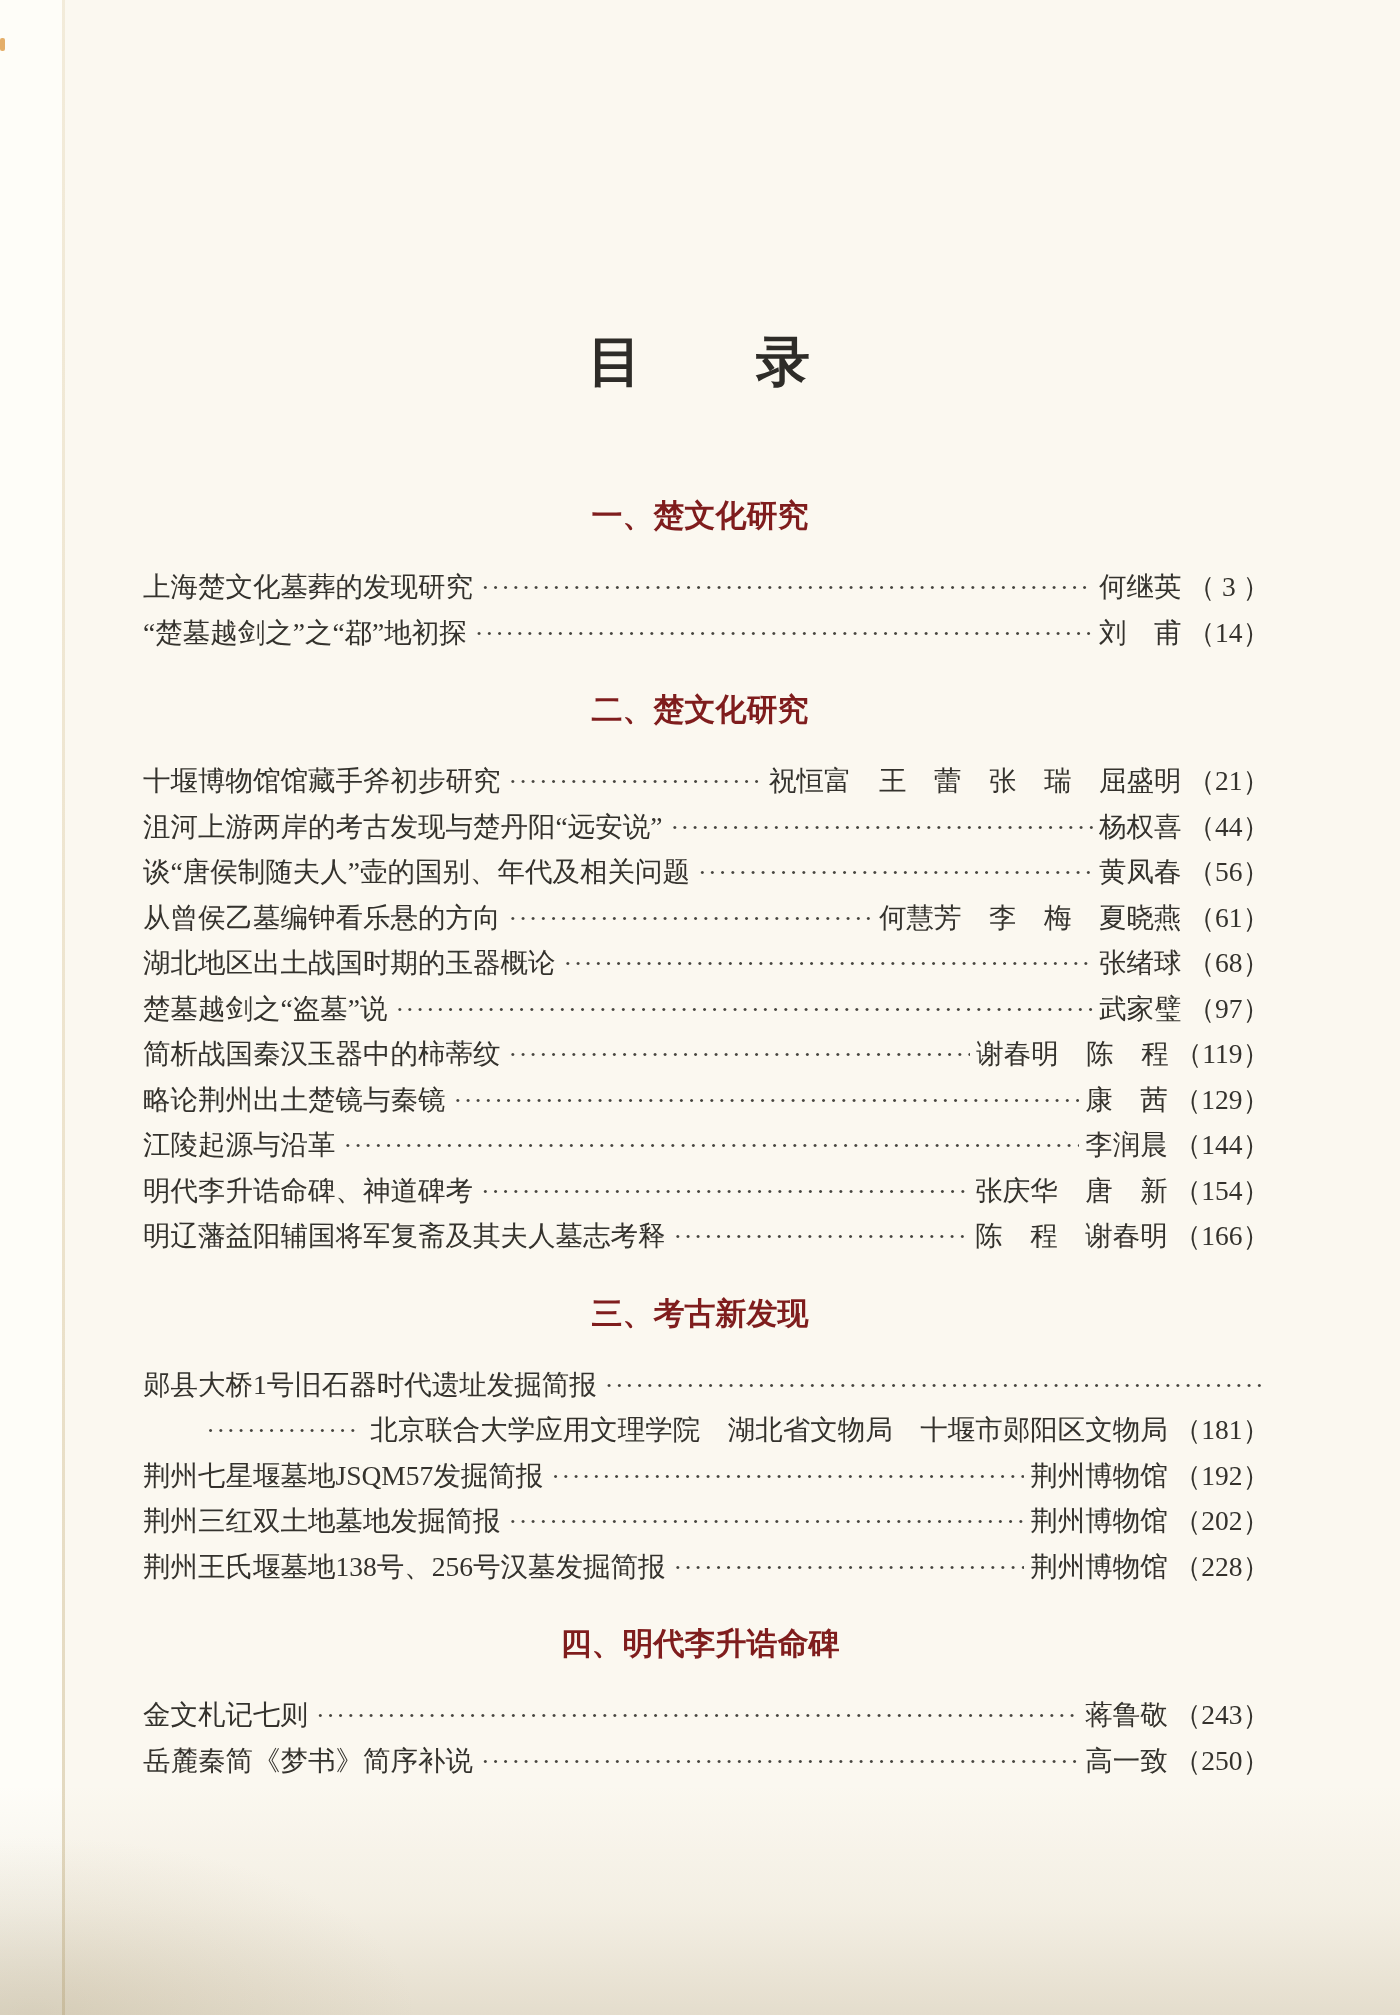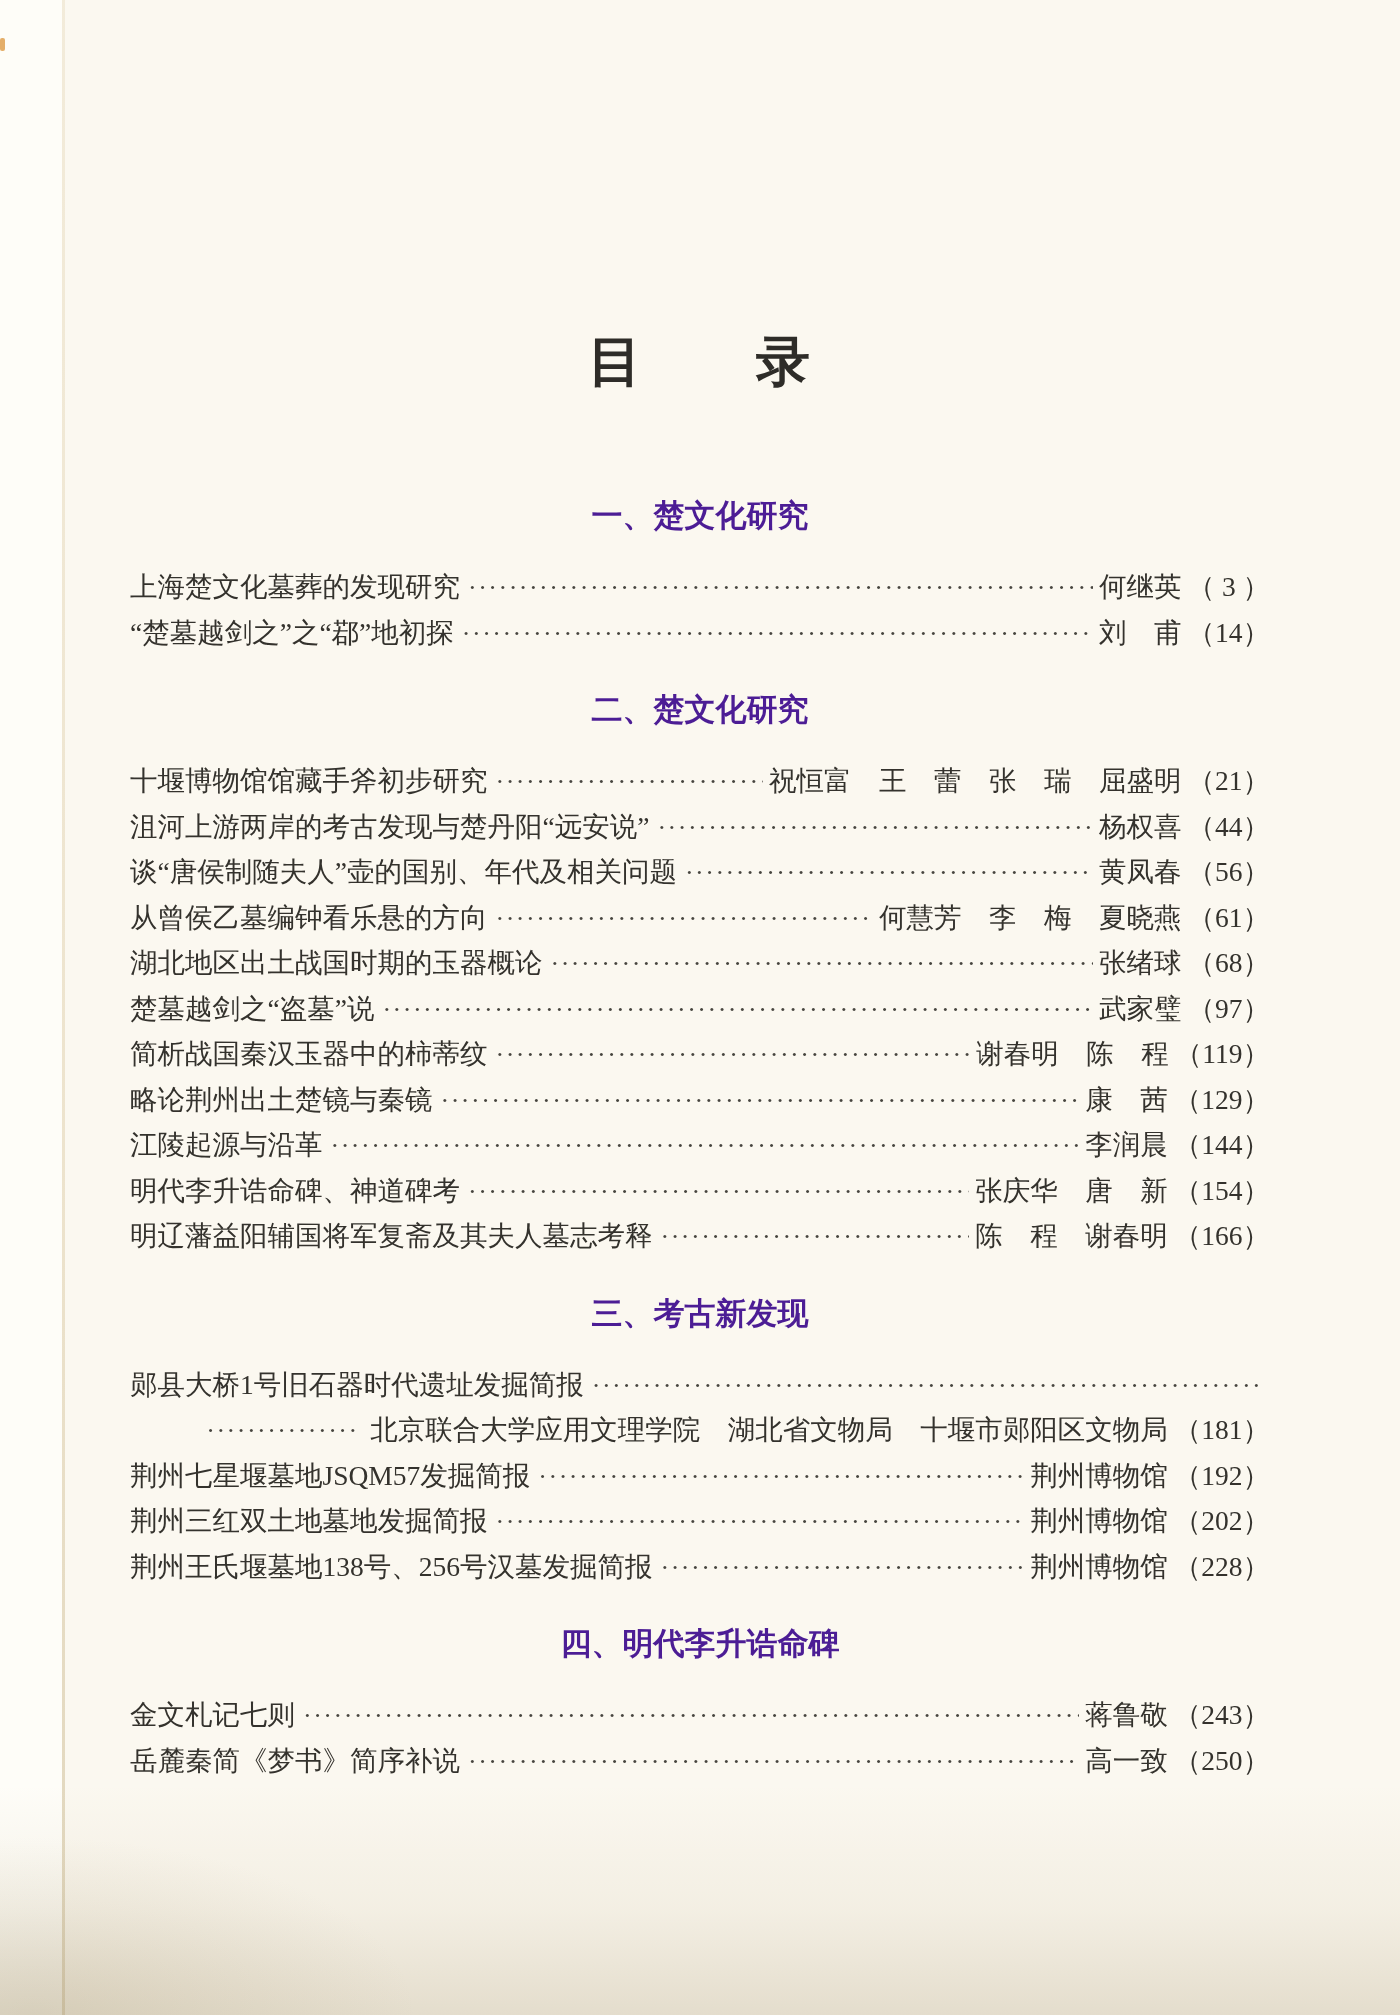--- a/index.html
+++ b/index.html
@@ -51,32 +51,32 @@
     letter-spacing: 2px;
     color: #2e2c28;
     white-space: pre;
   }
   .section-heading {
     margin: 34px 0 27px 0;
     text-align: center;
     font-size: 31px;
     font-weight: 700;
     font-family: "DejaVu Sans", "Liberation Sans", sans-serif;
-    color: #4c1d95;
+    color: #7f1d1d;
     white-space: pre;
   }
   .section:first-of-type .section-heading { margin-top: 96px; }
   .entry-row {
     display: flex;
     align-items: baseline;
     height: 45.5px;
     font-size: 27.5px;
     line-height: 45.5px;
   }
-  .entry-title { white-space: pre; }
+  .entry-title { white-space: pre; margin-left: 13px; }
   .dots-leader {
     flex: 1 1 auto;
     overflow: hidden;
     white-space: nowrap;
     margin: 0 6px 0 8px;
     color: #47453f;
     font-size: 26px;
     letter-spacing: 1.5px;
   }
   .dots-leader::before, .cont-dots::before {

